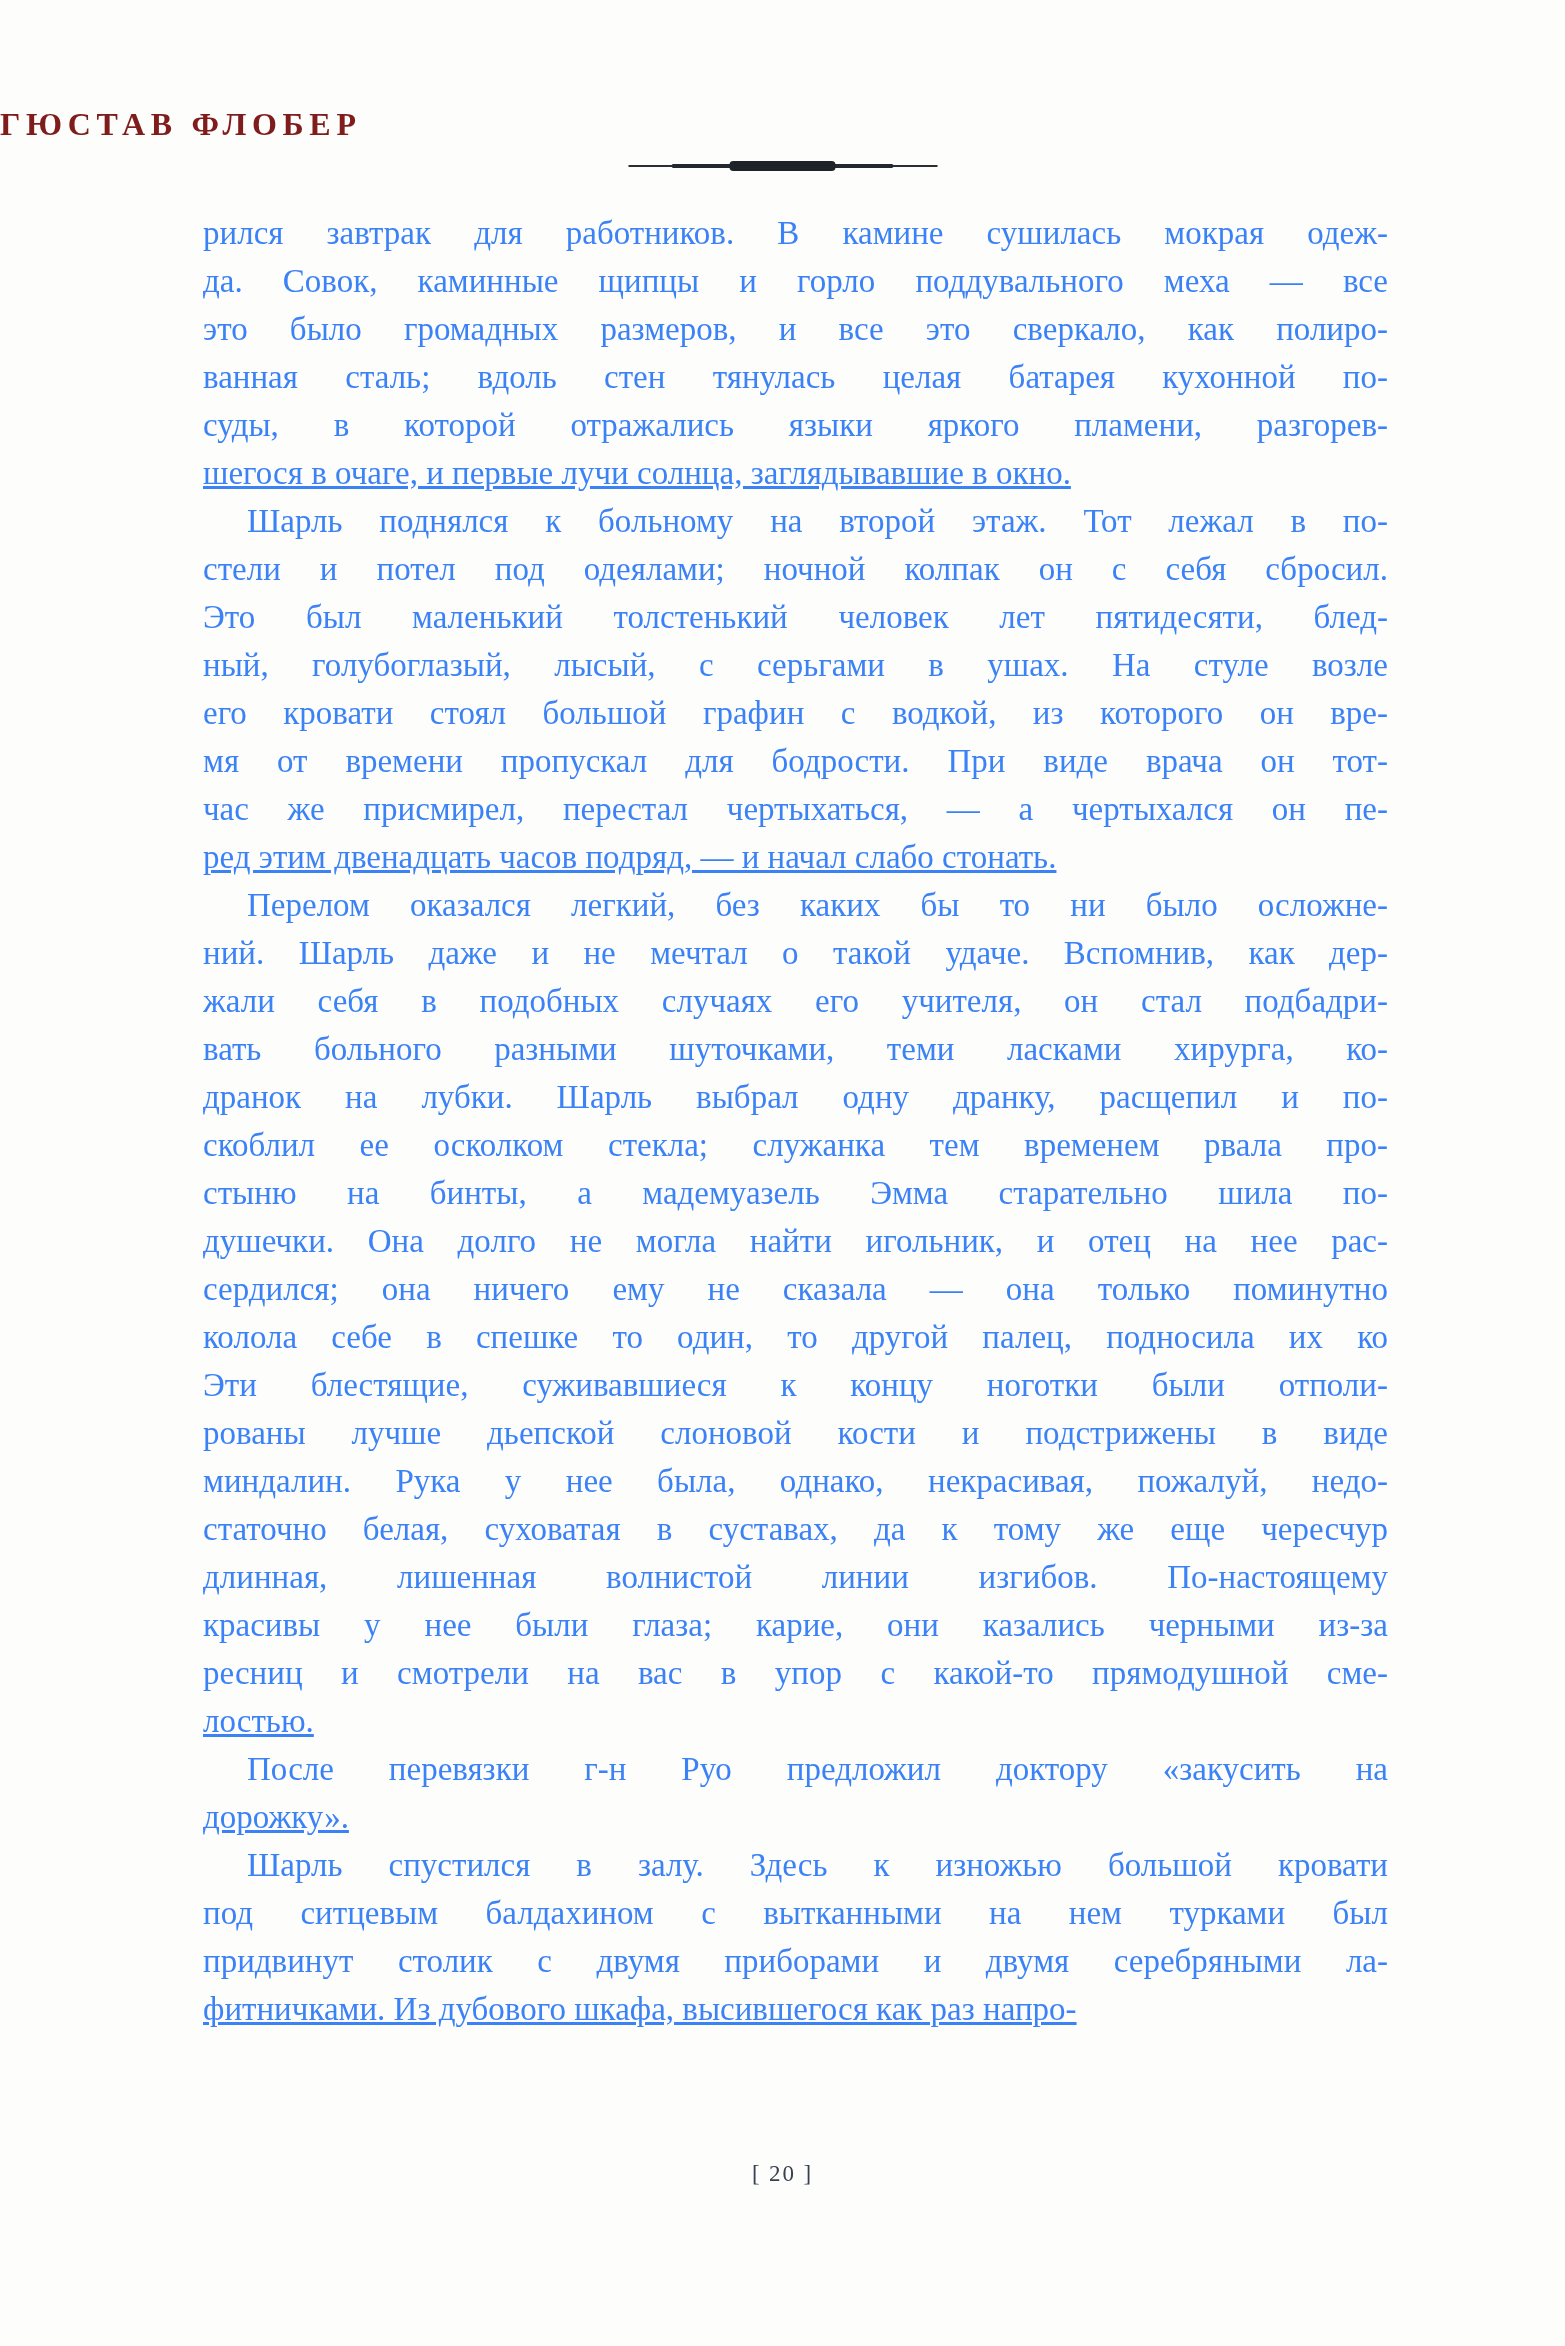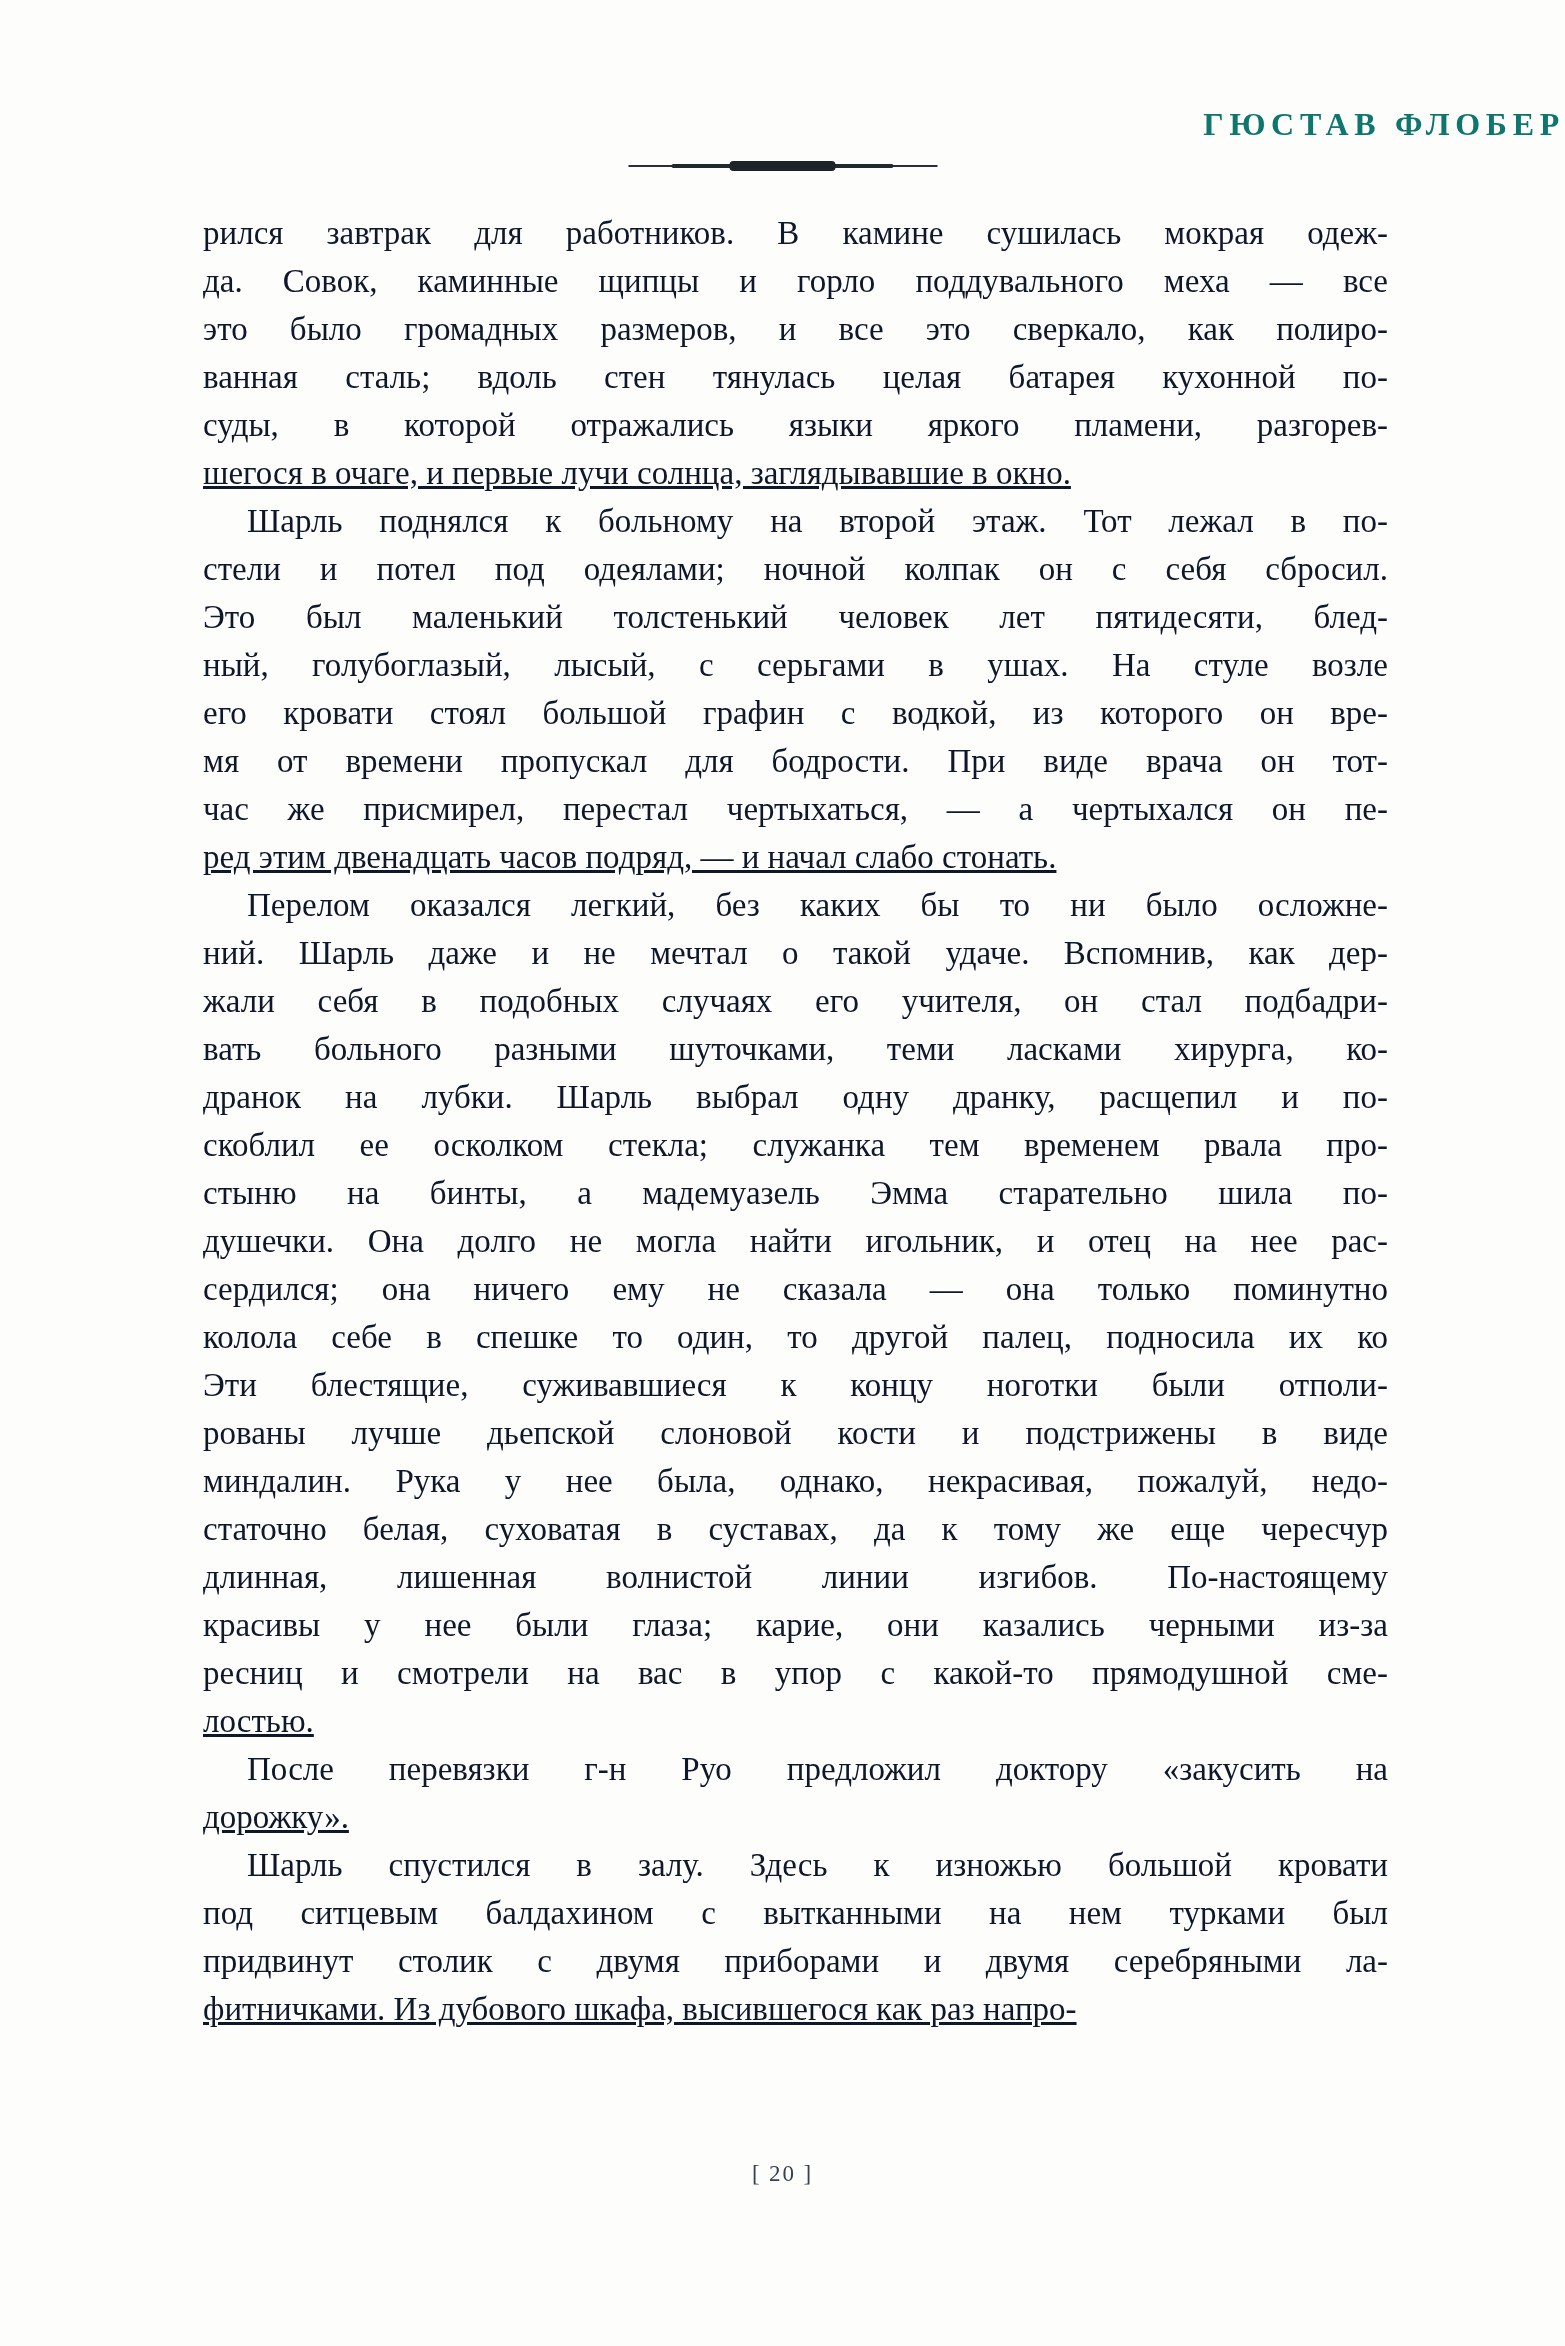--- a/index.html
+++ b/index.html
@@ -14,25 +14,25 @@
     margin: 0 auto;
     background: #fdfdfc;
     overflow: hidden;
     font-family: "Liberation Serif", "DejaVu Serif", serif;
   }
   .running-head {
     position: absolute;
     top: 106px;
     left: 0;
     width: 100%;
-    text-align: right;
+    text-align: left;
     font-size: 32px;
     font-weight: bold;
     letter-spacing: 5.7px;
-    color: #0f766e;
+    color: #7f1d1d;
   }
   .ornament {
     position: absolute;
     top: 161px;
     left: 50%;
     transform: translateX(-50%);
     width: 309px;
     height: 9.5px;
   }
   .ornament .hairline {
@@ -60,21 +60,21 @@
     width: 106px;
     height: 9.5px;
     background: #1e2229;
     border-radius: 3.8px;
   }
   .text-block {
     position: absolute;
     top: 209px;
     left: 203px;
     width: 1185px;
-    color: #0f172a;
+    color: #3b82f6;
     font-size: 33px;
   }
   .line {
     height: 48px;
     line-height: 48px;
     text-align: justify;
     text-align-last: justify;
     text-justify: inter-word;
     white-space: normal;
     overflow: hidden;

